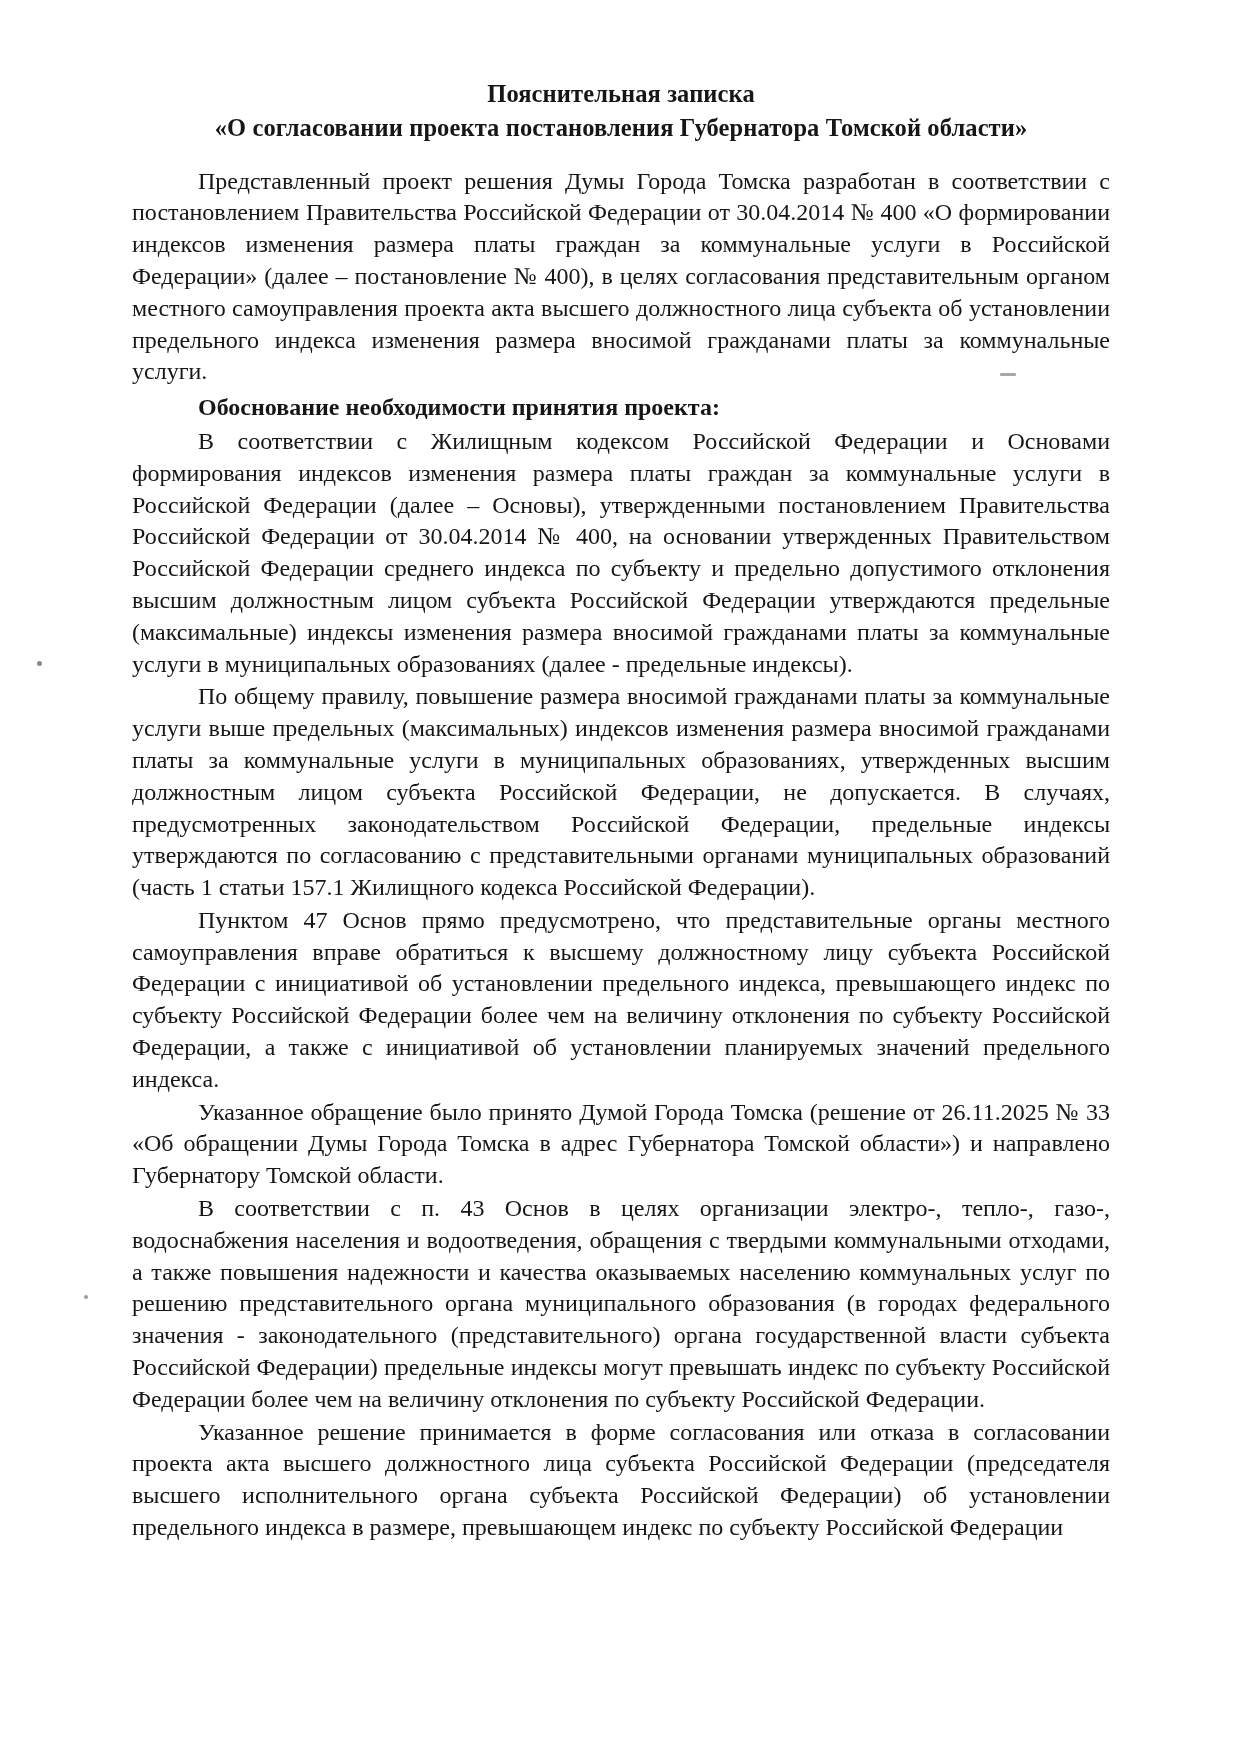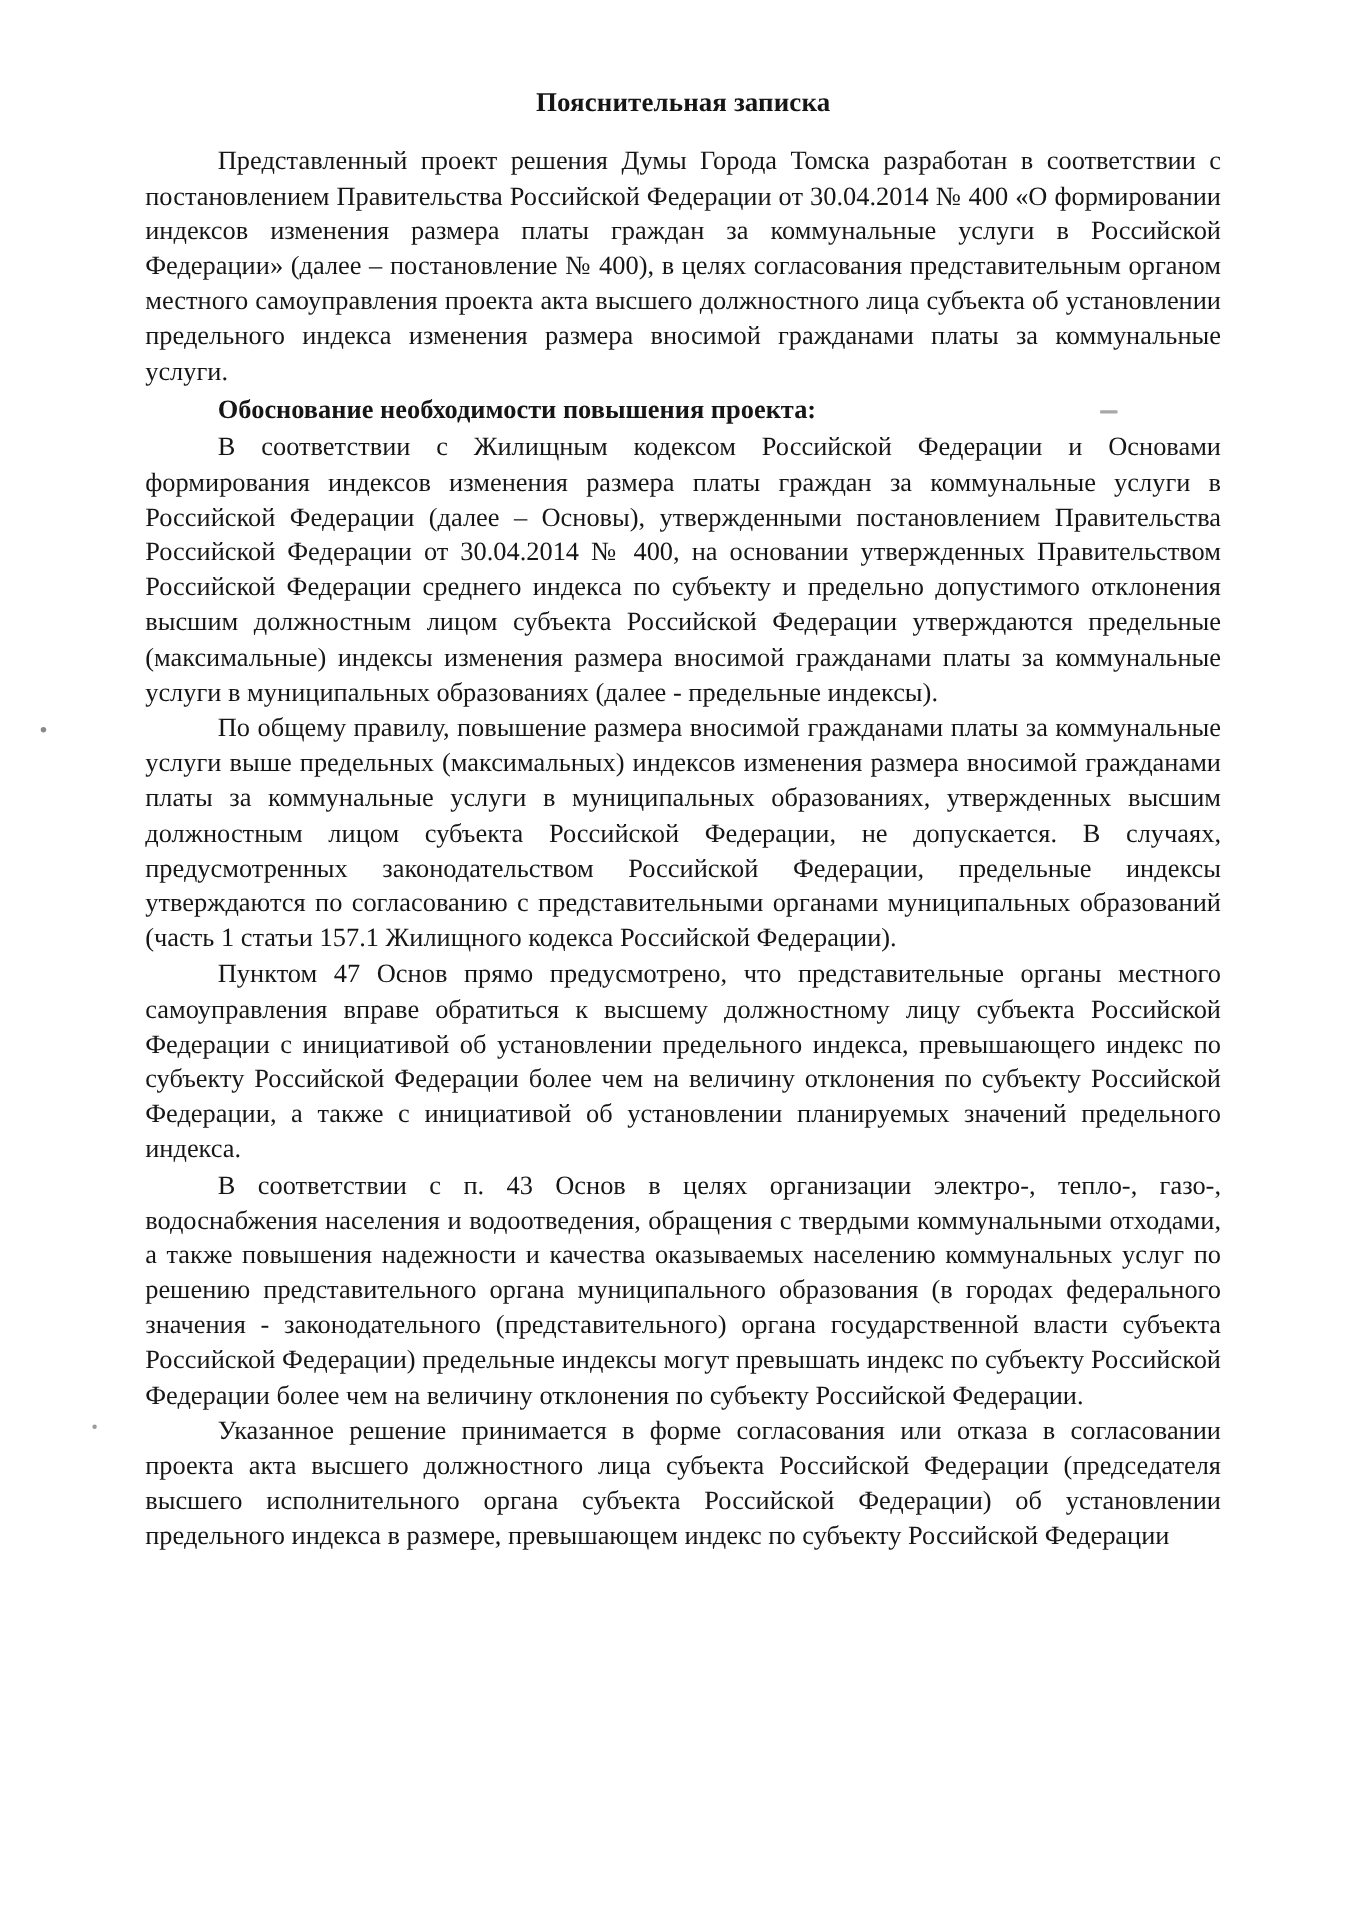--- a/index.html
+++ b/index.html
@@ -66,28 +66,30 @@
 <body>
 
 <div class="page">
 
   <div class="speck s1"></div>
   <div class="speck s2"></div>
   <div class="speck s3"></div>
 
   <h1 class="doc-title">
     <span class="line line1">Пояснительная записка</span>
+    <span class="line line3">«О согласовании проекта постановления Губернатора Томской области»</span>
   </h1>
 
   <div class="section">
     <p class="body-par">Представленный проект решения Думы Города Томска разработан в соответствии с постановлением Правительства Российской Федерации от 30.04.2014 № 400 «О формировании индексов изменения размера платы граждан за коммунальные услуги в Российской Федерации» (далее – постановление № 400), в целях согласования представительным органом местного самоуправления проекта акта высшего должностного лица субъекта об установлении предельного индекса изменения размера вносимой гражданами платы за коммунальные услуги.</p>
   </div>
 
   <div class="section">
-    <div class="section-head">Обоснование необходимости повышения проекта:</div>
+    <div class="section-head">Обоснование необходимости принятия проекта:</div>
     <p class="body-par">В соответствии с Жилищным кодексом Российской Федерации и Основами формирования индексов изменения размера платы граждан за коммунальные услуги в Российской Федерации (далее – Основы), утвержденными постановлением Правительства Российской Федерации от 30.04.2014 № 400, на основании утвержденных Правительством Российской Федерации среднего индекса по субъекту и предельно допустимого отклонения высшим должностным лицом субъекта Российской Федерации утверждаются предельные (максимальные) индексы изменения размера вносимой гражданами платы за коммунальные услуги в муниципальных образованиях (далее - предельные индексы).</p>
     <p class="body-par">По общему правилу, повышение размера вносимой гражданами платы за коммунальные услуги выше предельных (максимальных) индексов изменения размера вносимой гражданами платы за коммунальные услуги в муниципальных образованиях, утвержденных высшим должностным лицом субъекта Российской Федерации, не допускается. В случаях, предусмотренных законодательством Российской Федерации, предельные индексы утверждаются по согласованию с представительными органами муниципальных образований (часть 1 статьи 157.1 Жилищного кодекса Российской Федерации).</p>
     <p class="body-par">Пунктом 47 Основ прямо предусмотрено, что представительные органы местного самоуправления вправе обратиться к высшему должностному лицу субъекта Российской Федерации с инициативой об установлении предельного индекса, превышающего индекс по субъекту Российской Федерации более чем на величину отклонения по субъекту Российской Федерации, а также с инициативой об установлении планируемых значений предельного индекса.</p>
+    <p class="body-par">Указанное обращение было принято Думой Города Томска (решение от 26.11.2025 № 33 «Об обращении Думы Города Томска в адрес Губернатора Томской области») и направлено Губернатору Томской области.</p>
     <p class="body-par">В соответствии с п. 43 Основ в целях организации электро-, тепло-, газо-, водоснабжения населения и водоотведения, обращения с твердыми коммунальными отходами, а также повышения надежности и качества оказываемых населению коммунальных услуг по решению представительного органа муниципального образования (в городах федерального значения - законодательного (представительного) органа государственной власти субъекта Российской Федерации) предельные индексы могут превышать индекс по субъекту Российской Федерации более чем на величину отклонения по субъекту Российской Федерации.</p>
     <p class="body-par">Указанное решение принимается в форме согласования или отказа в согласовании проекта акта высшего должностного лица субъекта Российской Федерации (председателя высшего исполнительного органа субъекта Российской Федерации) об установлении предельного индекса в размере, превышающем индекс по субъекту Российской Федерации</p>
   </div>
 
 </div>
 
 </body></html>

